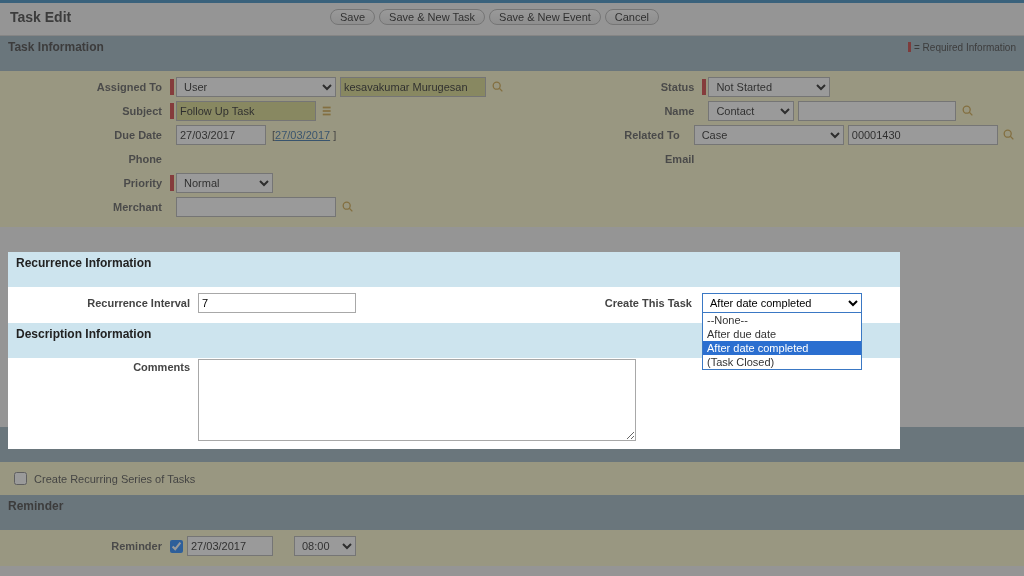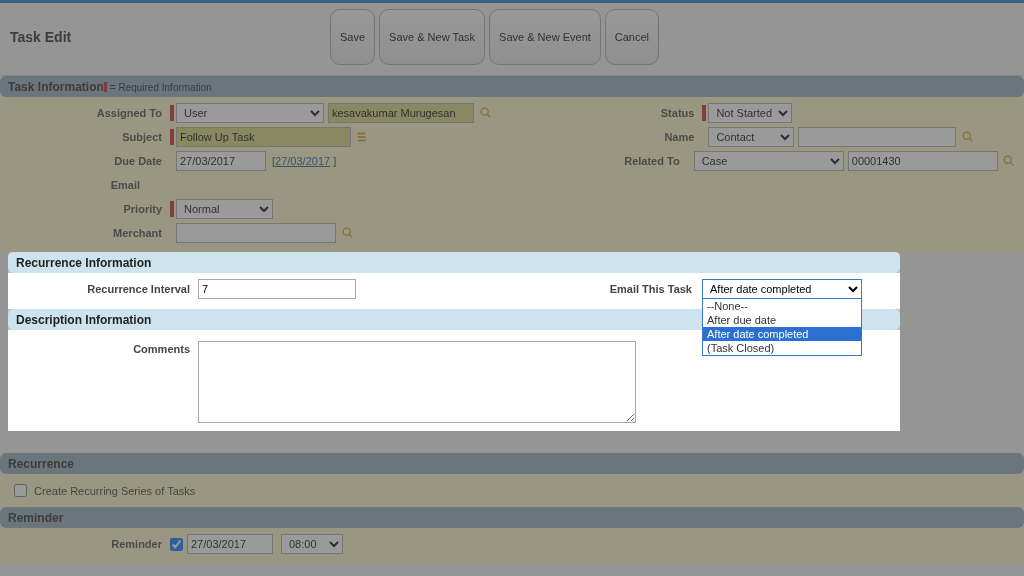--- a/index.html
+++ b/index.html
@@ -46,39 +46,39 @@
     font-weight: bold;
     color: #222;
     flex: 0 0 320px;
   }
   .btn-row {
     display: flex;
     gap: 4px;
   }
   .btn {
     font-size: 11px;
-    padding: 21px 9px;
+    padding: 1px 9px;
     border: 1px solid #a8a8a8;
     background: linear-gradient(#fdfdfd, #e3e3e3);
     border-radius: 10px;
     cursor: pointer;
   }
   hr.hdr-rule {
     border: none;
     border-top: 1px solid #ccc;
   }
   .section-hdr {
     background: #8fa9b8;
     font-size: 12px;
     font-weight: bold;
     color: #222;
-    padding: 4px 8px 3px 8px;
+    padding: 4px 8px 17px 8px;
     display: flex;
+    justify-content: space-between;
     align-items: center;
-    border-radius: 6px;
   }
   .section-hdr.light {
     background: #cde4ee;
   }
   .req-note { font-weight: normal; font-size: 10px; }
   .req-bar-sm {
     display: inline-block;
     width: 3px;
     height: 10px;
     background: #b22;
@@ -206,43 +206,43 @@
 <div class="section-hdr">
   <span>Task Information</span>
   <span class="req-note"><span class="req-bar-sm"></span><span>= Required Information</span></span>
 </div>
 <div class="form-body">
 
   <div class="row">
     <div class="col-l">
       <span class="lbl">Assigned To</span>
       <span class="req-mark"></span>
-      <select style="width:148px">
+      <select style="width:160px">
         <option>User</option>
       </select>
       <input type="text" style="width: 146px; margin-left: 4px;" class="highlight-field" value="kesavakumar Murugesan">
       <span class="lookup-icon">
         <svg viewBox="0 0 16 16" class="svg-lookup">
             <circle cx="6.5" cy="6.5" r="4" fill="none" stroke="#c99a2e" stroke-width="1.5"></circle>
             <line x1="9.5" y1="9.5" x2="13" y2="13" stroke="#c99a2e" stroke-width="1.5"></line>
           </svg>
       </span>
     </div>
     <div class="col-r">
       <span class="lbl-r">Status</span>
       <span class="req-mark"></span>
-      <select style="width:84px"><option>Not Started</option></select>
+      <select style="width:122px"><option>Not Started</option></select>
     </div>
   </div>
 
   <div class="row">
     <div class="col-l">
       <span class="lbl">Subject</span>
       <span class="req-mark"></span>
-      <input type="text" style="width: 175px;" class="highlight-field" value="Follow Up Task">
+      <input type="text" style="width: 140px;" class="highlight-field" value="Follow Up Task">
       <span class="lookup-icon">
         <svg viewBox="0 0 16 16">
             <rect x="2" y="3" width="9" height="2" fill="#c99a2e"></rect>
             <rect x="2" y="7" width="9" height="2" fill="#c99a2e"></rect>
             <rect x="2" y="11" width="9" height="2" fill="#c99a2e"></rect>
           </svg>
       </span>
     </div>
     <div class="col-r">
       <span class="lbl-r">Name</span>
@@ -273,20 +273,23 @@
       <span class="lookup-icon">
         <svg viewBox="0 0 16 16">
             <circle cx="6.5" cy="6.5" r="4" fill="none" stroke="#c99a2e" stroke-width="1.5"></circle>
             <line x1="9.5" y1="9.5" x2="13" y2="13" stroke="#c99a2e" stroke-width="1.5"></line>
           </svg>
       </span>
     </div>
   </div>
 
   <div class="row">
+    <div class="col-l">
+      <span class="lbl">Phone</span>
+    </div>
     <div class="col-r">
       <span class="lbl-r">Email</span>
     </div>
   </div>
 
   <div class="row">
     <div class="col-l">
       <span class="lbl">Priority</span>
       <span class="req-mark"></span>
       <select style="width:97px"><option>Normal</option></select>
@@ -314,39 +317,39 @@
   <div class="section-hdr light">
     <span>Recurrence Information</span>
   </div>
   <div class="form-body white">
     <div class="row">
       <div class="col-l" style="align-items:center">
         <span class="lbl" style="width:182px">Recurrence Interval</span>
         <input type="text" style="width: 158px;" value="7">
       </div>
       <div class="col-r" style="justify-content:flex-end; padding-right:30px;">
-        <span style="font-weight:bold; color:#444; font-size:11px; margin-right:10px">Email This Task</span>
+        <span style="font-weight:bold; color:#444; font-size:11px; margin-right:10px">Create This Task</span>
         <div class="repeat-select-wrap">
           <select class="repeat-sel">
             <option>After date completed</option>
           </select>
           <div class="repeat-options">
             <div class="opt">--None--</div>
             <div class="opt">After due date</div>
             <div class="opt sel">After date completed</div>
             <div class="opt">(Task Closed)</div>
           </div>
         </div>
       </div>
     </div>
   </div>
   <div class="section-hdr light">
     <span>Description Information</span>
   </div>
-  <div class="form-body white" style="padding-top:11px">
+  <div class="form-body white" style="padding-top:1px">
     <div class="row" style="align-items:flex-start">
       <span class="lbl" style="width:182px; padding-top:2px">Comments</span>
       <textarea class="comments" style=""></textarea>
     </div>
   </div>
 </div>
 
 <div style="height:200px"></div>
 
 <div class="section-hdr">
@@ -360,15 +363,15 @@
 </div>
 
 <div class="section-hdr">
   <span>Reminder</span>
 </div>
 <div class="form-body">
   <div class="row">
     <span class="lbl">Reminder</span>
     <input type="checkbox" checked="" style="">
     <input type="text" style="width: 86px;" value="27/03/2017">
-    <select style="width:62px; margin-left:8px"><option>08:00</option></select>
+    <select style="width:62px; margin-left:21px"><option>08:00</option></select>
   </div>
 </div>
 
 </body></html>

